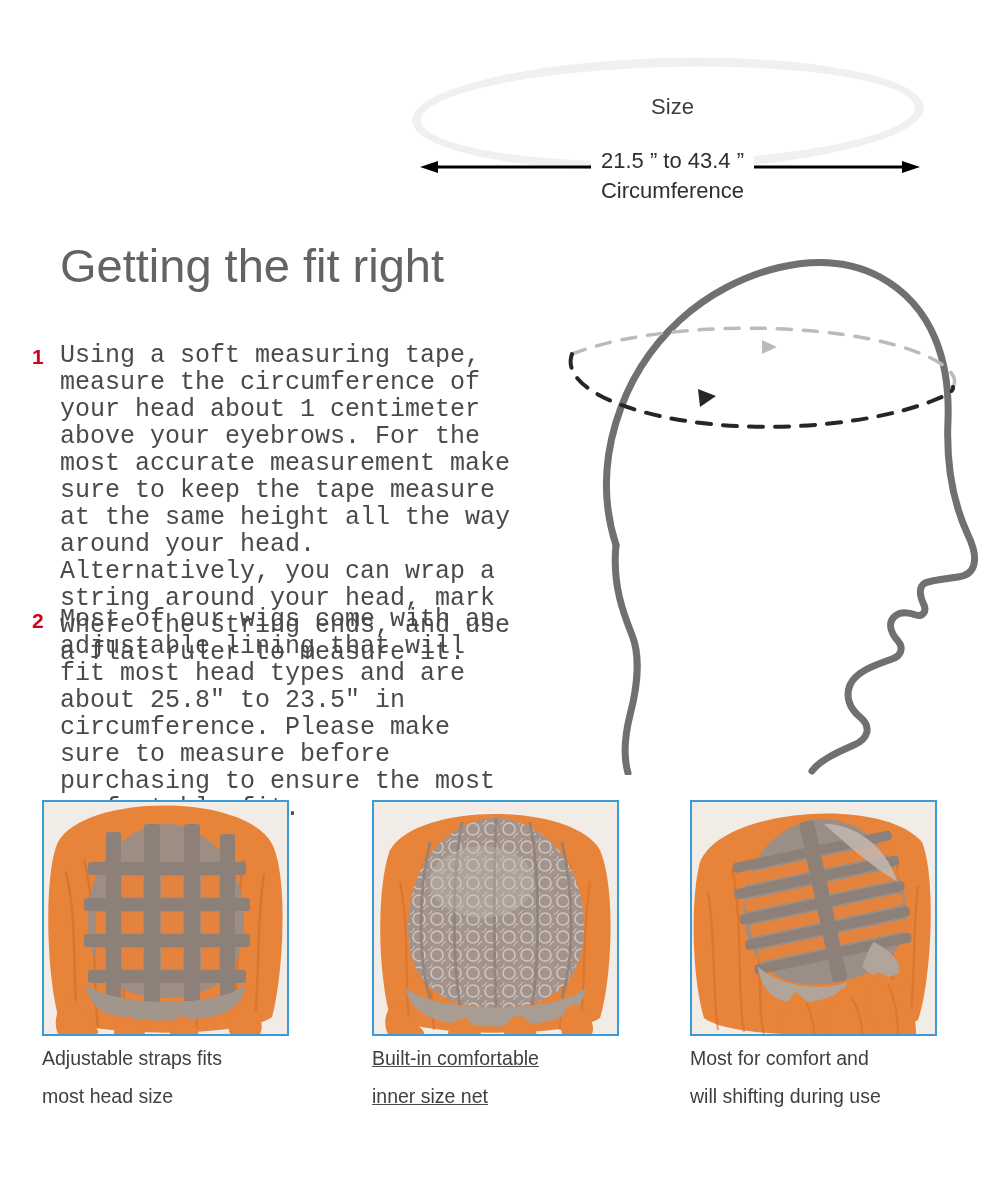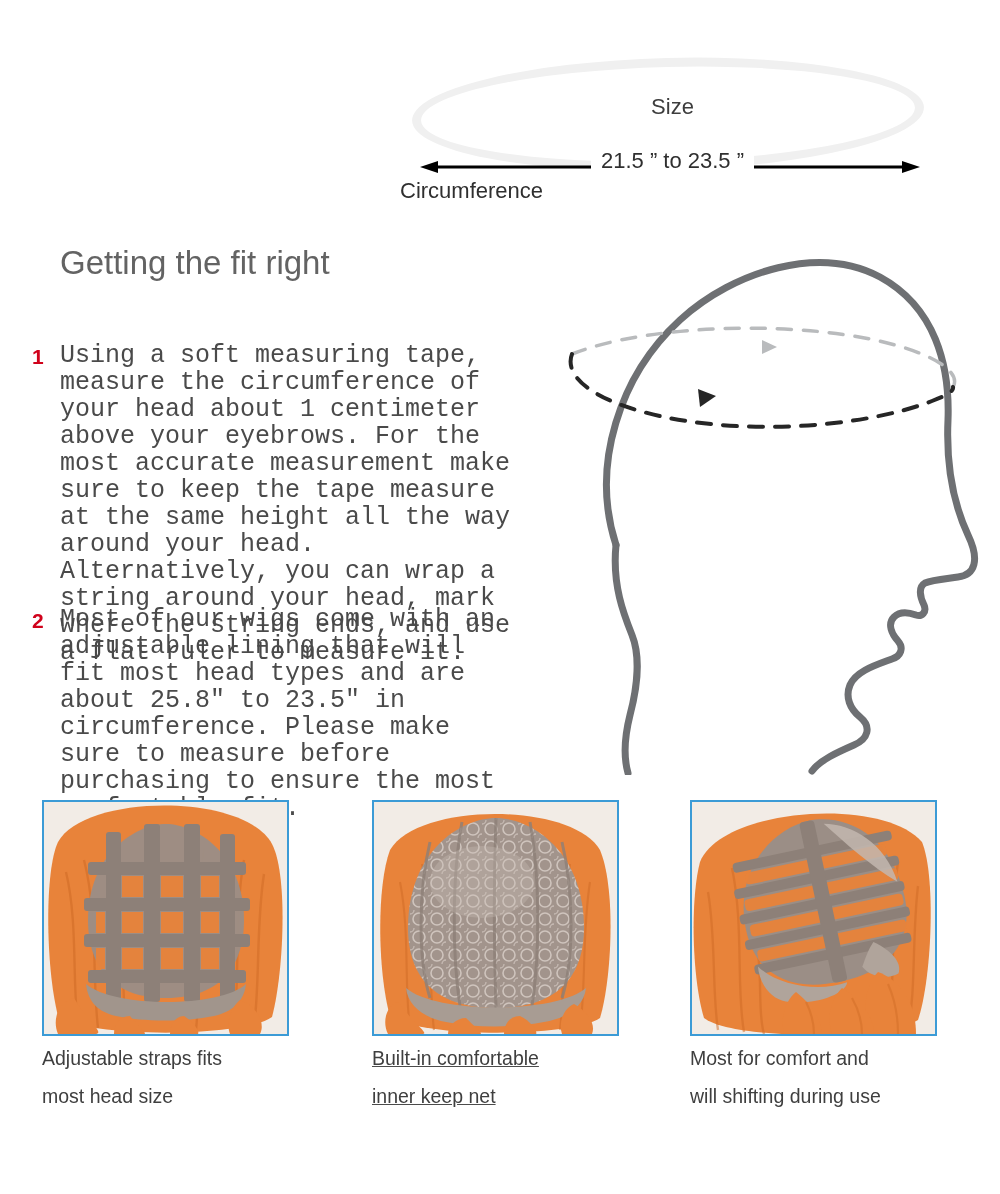--- a/index.html
+++ b/index.html
@@ -63,30 +63,31 @@
   }
   .ring-label-range span {
     background: #ffffff;
     padding: 0 10px;
   }
   .ring-label-circ {
     position: absolute;
     left: 0;
     top: 130px;
     width: 545px;
+    text-align: center;
     font-size: 22px;
     color: #2f2f2f;
   }
 
   
   .heading {
     position: absolute;
     left: 60px;
-    top: 244px;
-    font-size: 33px;
+    top: 238px;
+    font-size: 47px;
     font-weight: normal;
     color: #636363;
     letter-spacing: 0px;
     margin: 0;
   }
   .step {
     position: absolute;
     left: 32px;
     width: 480px;
     display: flex;
@@ -162,21 +163,21 @@
 <div class="ring-block">
   <div class="ring-ellipse"></div>
 
   <svg class="ring-arrow" viewBox="0 0 500 12">
     <line x1="14" y1="6" x2="486" y2="6" stroke="#000000" stroke-width="3"></line>
     <polygon points="0,6 18,0 18,12" fill="#000000"></polygon>
     <polygon points="500,6 482,0 482,12" fill="#000000"></polygon>
   </svg>
 
   <div class="ring-label-size">Size</div>
-  <div class="ring-label-range"><span>21.5 ” to 23.5 ”</span></div>
+  <div class="ring-label-range"><span>21.5 ” to 43.4 ”</span></div>
   <div class="ring-label-circ">Circumference</div>
 </div>
 
 <h1 class="heading">Getting the fit right</h1>
 
 <div class="step step-1">
   <div class="step-num">1</div>
   <div class="step-text">Using a soft measuring tape, measure the circumference of your head about 1 centimeter above your eyebrows. For the most accurate measurement make sure to keep the tape measure at the same height all the way around your head. Alternatively, you can wrap a string around your head, mark where the string ends, and use a flat ruler to measure it.</div>
 </div>
 
@@ -334,21 +335,21 @@
             <path d="M24,200 C42,224 56,232 48,232 L14,232 C8,220 12,204 24,200 Z"></path>
             <path d="M200,202 C214,210 222,222 218,232 L188,232 C184,220 190,206 200,202 Z"></path>
             <path d="M92,216 C102,226 110,232 106,232 L74,232 C74,224 82,216 92,216 Z"></path>
             <path d="M146,214 C158,220 164,230 162,232 L130,232 C130,222 136,214 146,214 Z"></path>
           </g>
         </g>
       </svg>
     </div>
     <div class="caption">
       <span>Built-in comfortable</span>
-      <span class="l2">inner keep net</span>
+      <span class="l2">inner size net</span>
     </div>
   </div>
 
   <div class="card card-3">
     <div class="thumb">
       <svg width="243" height="232" viewBox="0 0 243 232">
         <defs>
           <clipPath id="c3">
               <rect x="0" y="0" width="243" height="232"></rect>
             </clipPath>

